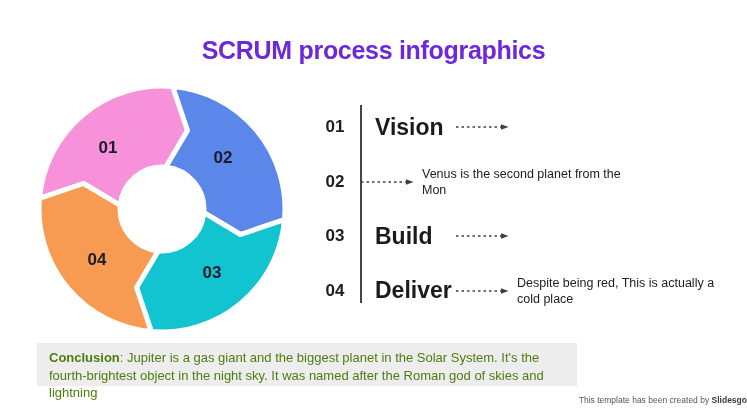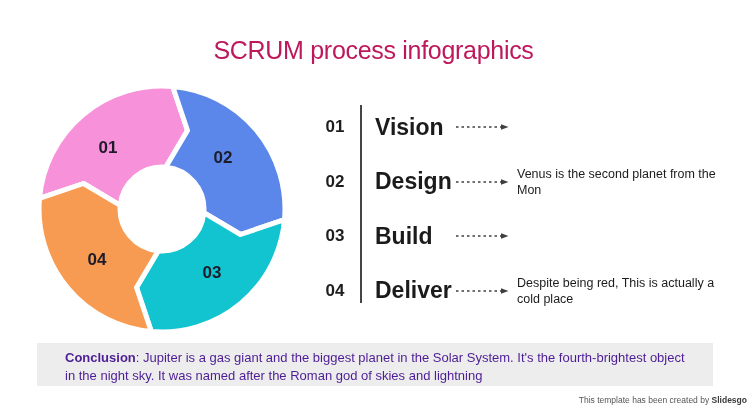--- a/index.html
+++ b/index.html
@@ -1,34 +1,34 @@
 <!DOCTYPE html>
 <html><head>
 <meta charset="utf-8">
 <style>
   html,body{margin:0;padding:0;background:#fff;}
   body{font-family:"Liberation Sans","DejaVu Sans",sans-serif;}
   .slide{position:relative;width:747px;height:420px;background:#ffffff;overflow:hidden;}
 
   .title{position:absolute;left:0;top:36px;width:747px;text-align:center;
-         font-size:25px;font-weight:400;letter-spacing:-0.3px;color:#be185d;}
+         font-size:25px;font-weight:700;letter-spacing:-0.3px;color:#6d28d9;}
 
   .cycle{position:absolute;left:22px;top:69px;width:280px;height:280px;}
   .cycle text{font-size:17px;font-weight:600;fill:#1d1c2b;text-anchor:middle;}
 
   .steps{position:absolute;left:310px;top:100px;width:432px;}
   .step-row{display:flex;align-items:center;height:54.5px;}
   .step-number{width:50px;text-align:center;font-size:17px;font-weight:700;color:#1e1e1e;}
   .step-name{margin-left:15px;width:80px;font-size:23px;font-weight:700;color:#1b1b1b;}
   .step-arrow{width:56px;height:8px;flex:0 0 auto;margin-right:6px;}
   .step-desc{width:200px;font-size:12.5px;line-height:1.28;color:#1c1c1c;}
   .divider{position:absolute;left:360px;top:105px;width:1.5px;height:198px;background:#454545;}
 
-  .conclusion{position:absolute;left:37px;top:343px;width:676px;height:43px;box-sizing:border-box;
-              background:#ededed;padding:6px 28px;font-size:13px;line-height:1.35;color:#4c1d95;}
+  .conclusion{position:absolute;left:37px;top:343px;width:540px;height:43px;box-sizing:border-box;
+              background:#ededed;padding:6px 12px;font-size:13px;line-height:1.35;color:#4d7c0f;}
   .conclusion b{font-weight:700;}
 
   .footer{position:absolute;left:0;top:395px;width:747px;text-align:right;
           font-size:8.5px;color:#555555;}
   .footer b{font-weight:700;color:#3a3a3a;}
 </style>
 </head>
 <body>
 
 <div class="slide">
@@ -56,21 +56,20 @@
       <div class="step-number">01</div>
       <div class="step-name">Vision</div>
       <svg class="step-arrow" viewBox="0 0 56 8">
         <line x1="1" y1="4" x2="47" y2="4" stroke="#3f3f3f" stroke-width="1.3" stroke-dasharray="2.5 3"></line>
         <polygon points="46,1.2 53.5,4 46,6.8" fill="#3f3f3f"></polygon>
       </svg>
     </div>
 
     <div class="step-row">
       <div class="step-number">02</div>
-      <div class="step-name">Design</div>
       <svg class="step-arrow" viewBox="0 0 56 8">
         <line x1="1" y1="4" x2="47" y2="4" stroke="#3f3f3f" stroke-width="1.3" stroke-dasharray="2.5 3"></line>
         <polygon points="46,1.2 53.5,4 46,6.8" fill="#3f3f3f"></polygon>
       </svg>
       <div class="step-desc">Venus is the second planet from the Mon</div>
     </div>
 
     <div class="step-row">
       <div class="step-number">03</div>
       <div class="step-name">Build</div>

